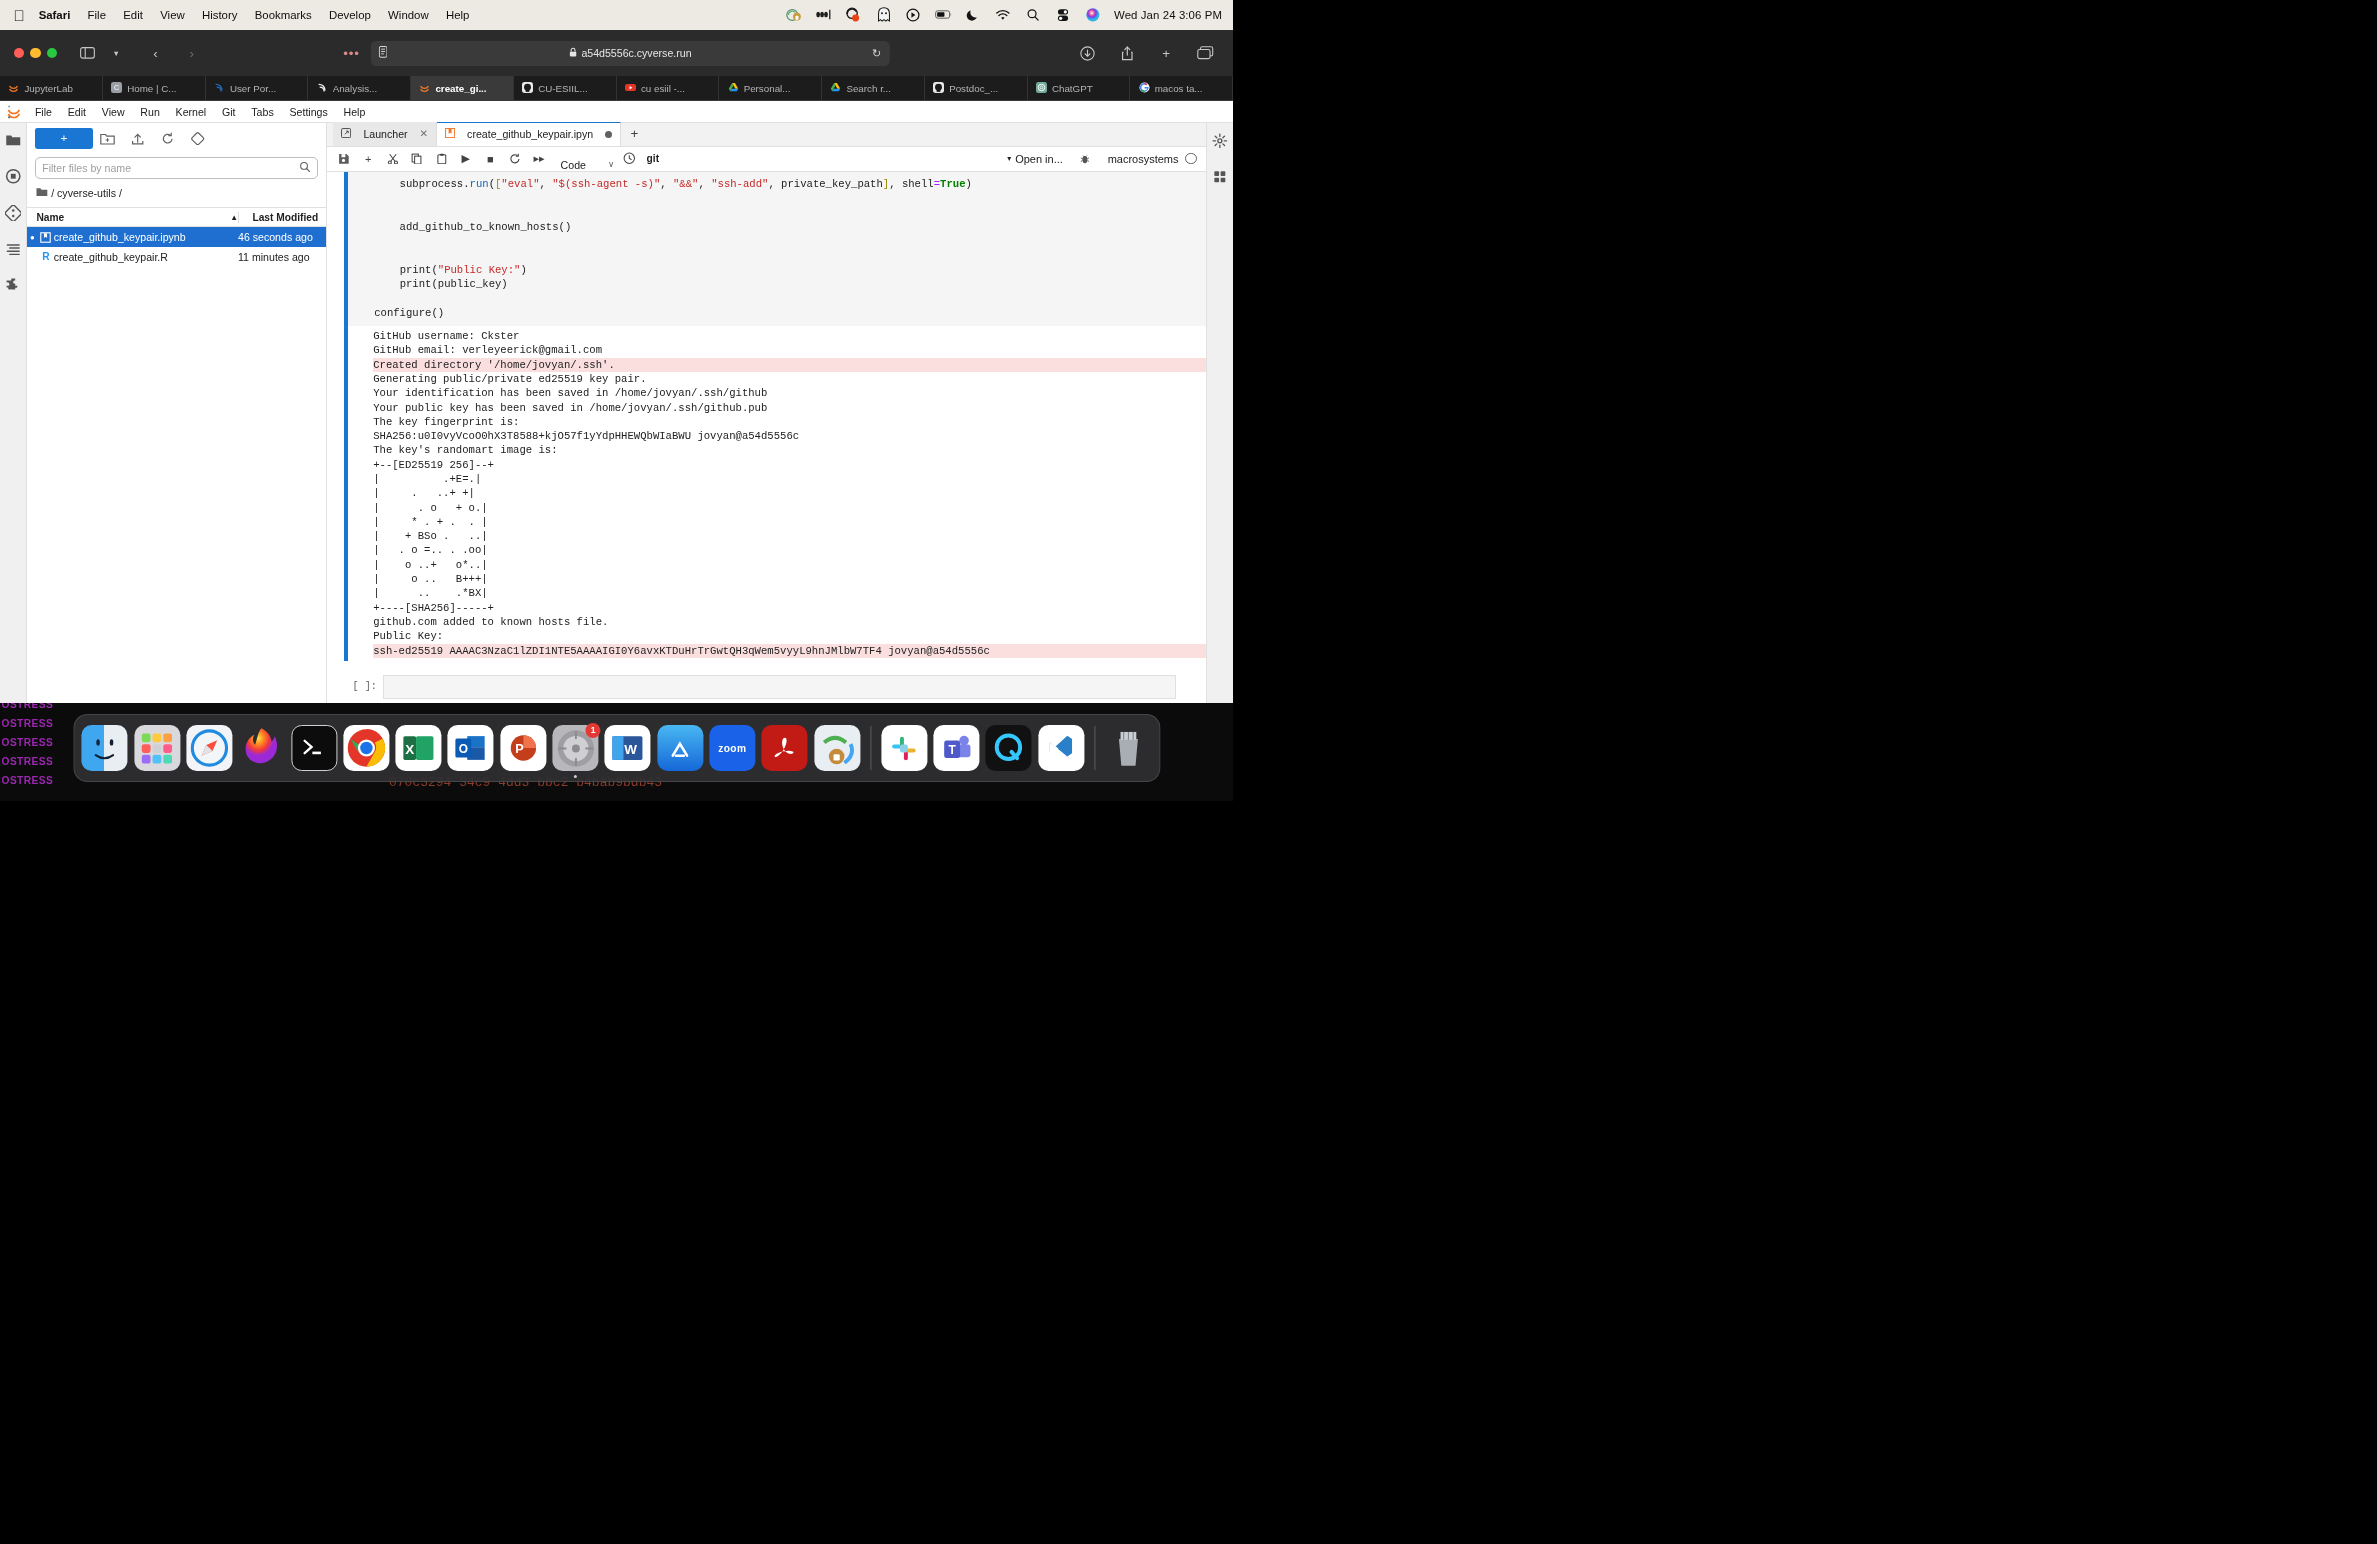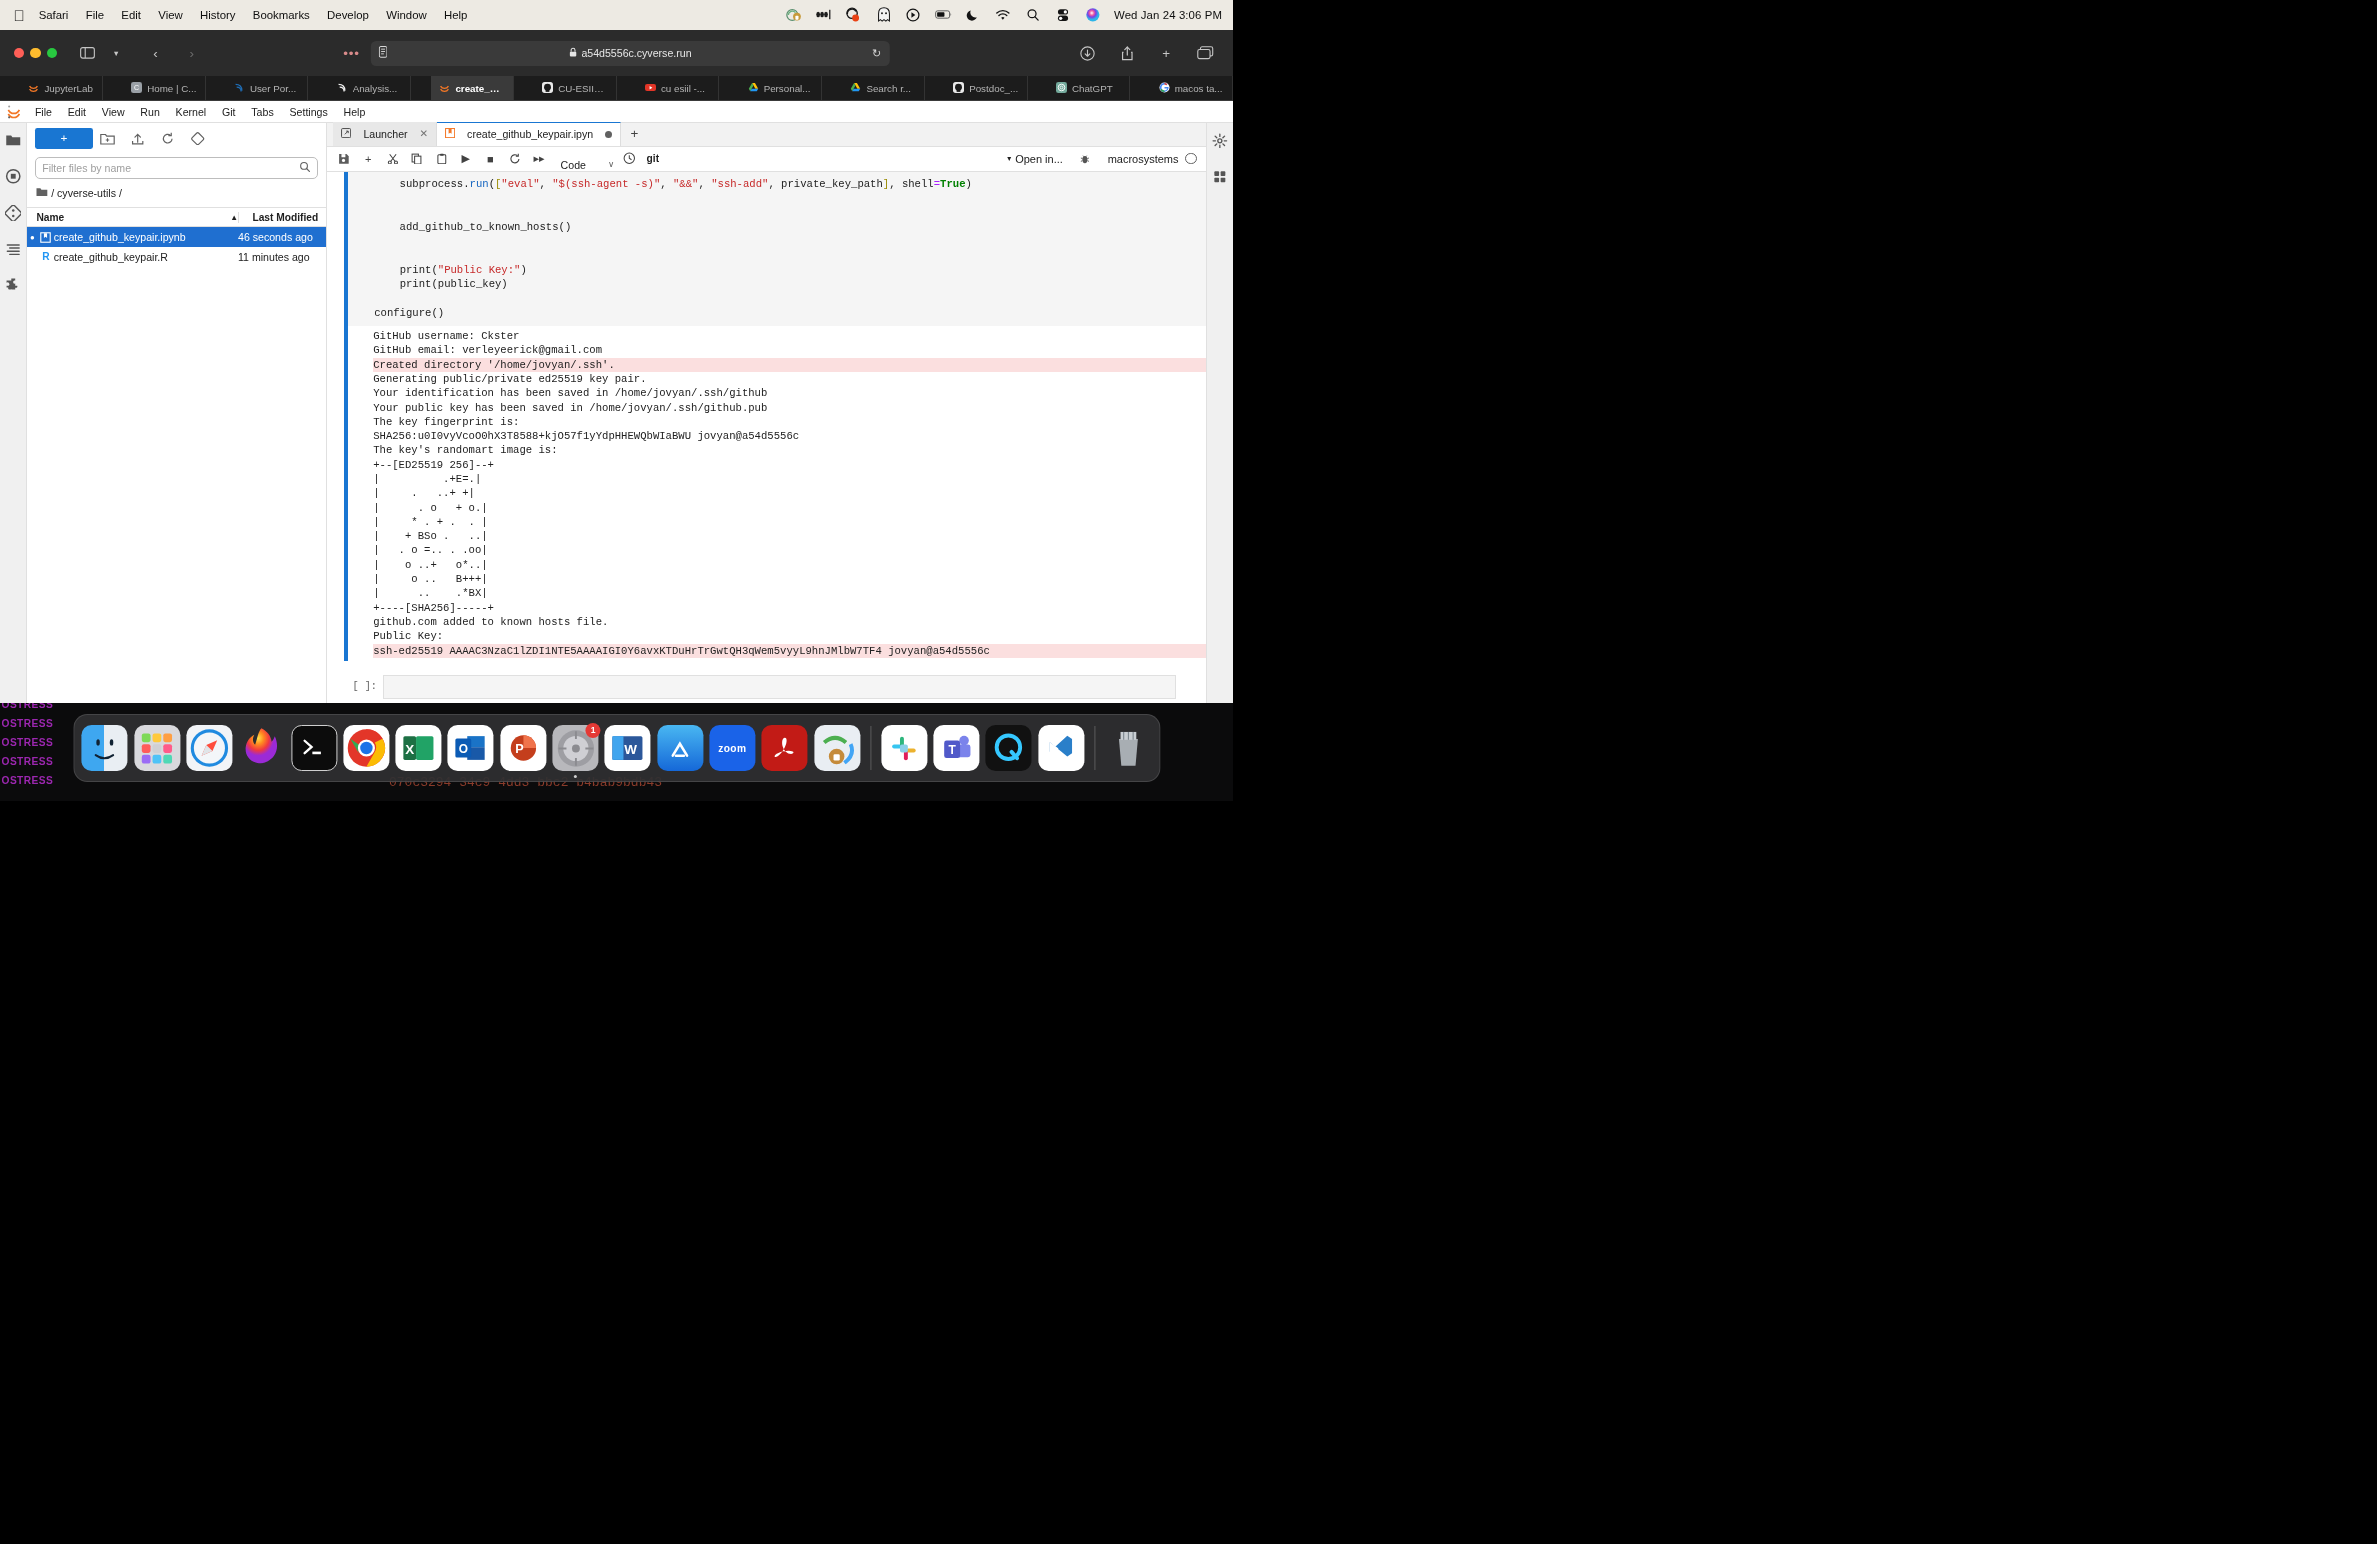--- a/index.html
+++ b/index.html
@@ -14,21 +14,21 @@
   
   #menubar {
     position: absolute; top: 0; left: 0; width: 1233px; height: 30px;
     background: #edeae3;
     display: flex; align-items: center;
     font-size: 11.4px; color: #0e0e0e;
     z-index: 50;
   }
   #menubar .apple { margin-left: 13.4px; margin-right: 14px; font-size: 15px; line-height: 1; }
   #menubar .mi { margin-right: 17.3px; white-space: nowrap; }
-  #menubar .mi.bold { font-weight: normal; }
+  #menubar .mi.bold { font-weight: bold; }
   #menubar .right { margin-left: auto; display: flex; align-items: center; gap: 12.6px; padding-right: 11px; }
   #menubar .right .ic { display: inline-flex; align-items: center; justify-content: center; width: 17.3px; height: 17.3px; }
   #menubar .clock { font-size: 11.4px; white-space: nowrap; letter-spacing: 0.1px; }
 
   
   #safari {
     position: absolute; top: 30px; left: 0; width: 1233px; height: 673px;
     background: #2b2b2b;
   }
   #safari-toolbar { height: 46px; display: flex; align-items: center; position: relative; }
@@ -51,21 +51,21 @@
   #reader-ic { position: absolute; left: 7.9px; color: #d8d8d8; font-size: 10.2px; }
   #url-center { flex: 1; display: flex; align-items: center; justify-content: center; gap: 3.9px; color: #e6e6e6; font-size: 10.6px; }
   #reload-ic { position: absolute; right: 8.6px; color: #d8d8d8; font-size: 11px; }
   #right-tools { margin-left: auto; display: flex; gap: 15.7px; padding-right: 15.7px; }
 
   
   #tabbar { height: 25px; display: flex; background: #1c1c1c; border-bottom: 0.8px solid #3a3a3a; }
   .stab {
     flex: 1 1 0; min-width: 0; display: flex; align-items: center; gap: 4.7px;
     padding: 0 7.9px; color: #b4b4b4; font-size: 9.8px;
-    border-right: 0.8px solid #333; overflow: hidden; white-space: nowrap; margin-left: 20px;
+    border-right: 0.8px solid #333; overflow: hidden; white-space: nowrap;
   }
   .stab.active { background: #3a3a3a; color: #fff; font-weight: 700; }
   .stab .fav { width: 11.8px; height: 11.8px; flex: 0 0 11.8px; display: inline-flex; align-items: center; justify-content: center; }
   .stab .lbl { overflow: hidden; text-overflow: ellipsis; }
 
   
   #jl { position: absolute; top: 71px; left: 0; width: 1233px; height: 632px; background: #fff; }
   #jl-menu {
     height: 22px; display: flex; align-items: center; gap: 0;
     border-bottom: 0.8px solid #e0e0e0; background: #fff; font-size: 10.6px; color: #212121;

